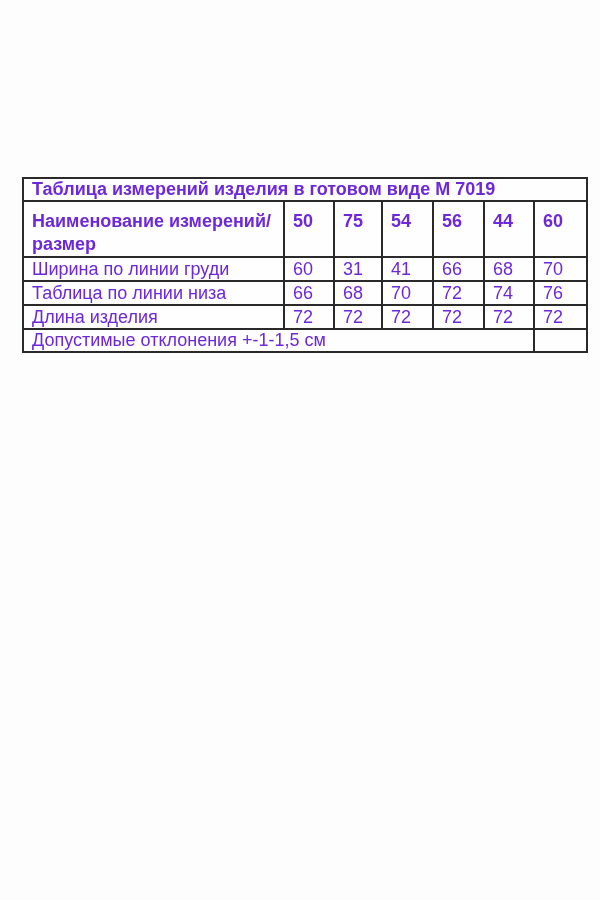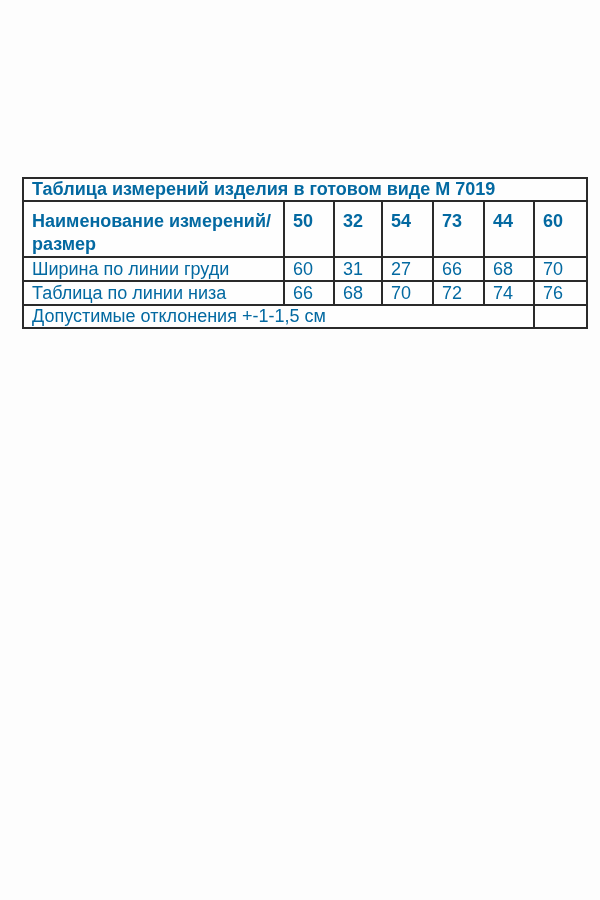--- a/index.html
+++ b/index.html
@@ -17,21 +17,21 @@
   }
   .size-table {
     position: absolute;
     left: 22px;
     top: 177px;
     width: 564px;
     border-collapse: collapse;
     table-layout: fixed;
     background: #fefefe;
     font-size: 18px;
-    color: #0369a1;
+    color: #6d28d9;
   }
   .size-table td {
     border: 2px solid #2a2a2a;
     padding: 0 4px 0 8px;
     white-space: normal;
     overflow: hidden;
   }
   tr.title-row td {
     height: 21px;
     font-weight: bold;
@@ -67,42 +67,51 @@
     <col style="width:50px">
     <col style="width:53px">
   </colgroup>
   <tbody>
     <tr class="title-row">
       <td colspan="7">Таблица измерений изделия в готовом виде М 7019</td>
     </tr>
     <tr class="header-row">
       <td>Наименование измерений/размер</td>
       <td>50</td>
-      <td>32</td>
+      <td>75</td>
       <td>54</td>
-      <td>73</td>
+      <td>56</td>
       <td>44</td>
       <td>60</td>
     </tr>
     <tr class="data-row">
       <td>Ширина по линии груди</td>
       <td>60</td>
       <td>31</td>
-      <td>27</td>
+      <td>41</td>
       <td>66</td>
       <td>68</td>
       <td>70</td>
     </tr>
     <tr class="data-row">
       <td>Таблица по линии низа</td>
       <td>66</td>
       <td>68</td>
       <td>70</td>
       <td>72</td>
       <td>74</td>
       <td>76</td>
     </tr>
+    <tr class="data-row">
+      <td>Длина изделия</td>
+      <td>72</td>
+      <td>72</td>
+      <td>72</td>
+      <td>72</td>
+      <td>72</td>
+      <td>72</td>
+    </tr>
     <tr class="footer-row">
       <td colspan="6">Допустимые отклонения +-1-1,5 см</td>
       <td></td>
     </tr>
   </tbody>
 </table>
 
 </body></html>

